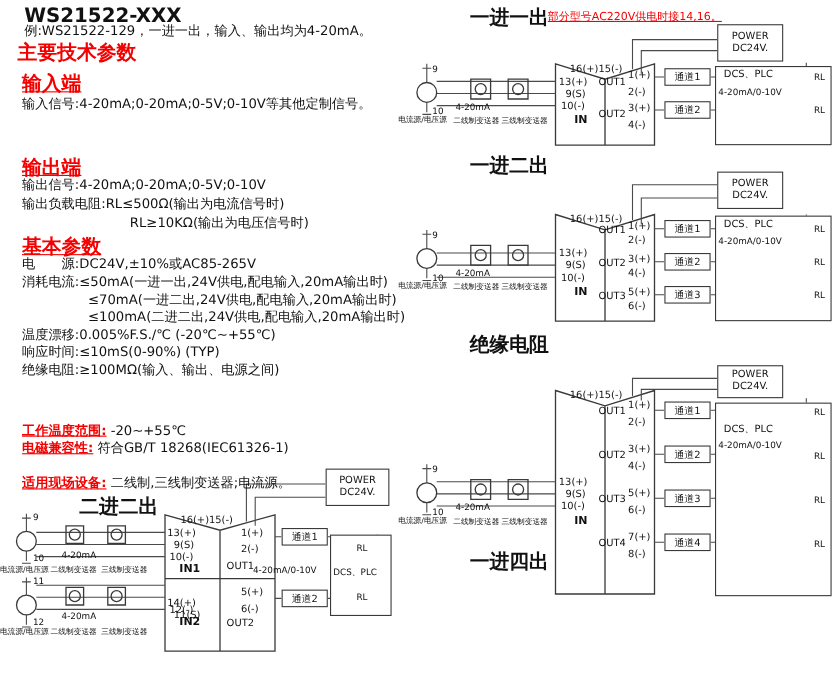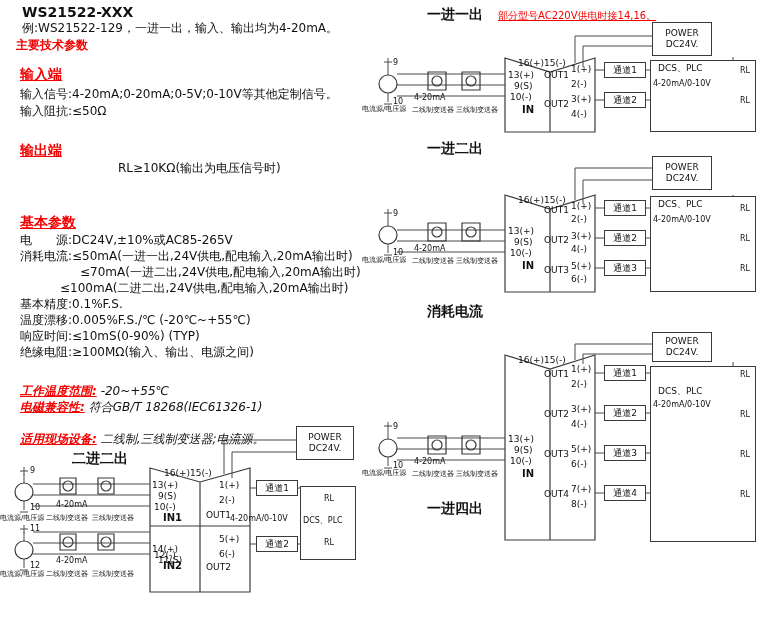--- a/index.html
+++ b/index.html
@@ -7,32 +7,32 @@
   body { font-family:"DejaVu Sans", sans-serif; color:#111; }
   .canvas { position:relative; width:759px; height:622px; background:#fff; overflow:hidden; }
   .t { position:absolute; white-space:nowrap; color:#111; font-size:12px; line-height:1.2; }
   .red { color:#f40000; }
   .b  { font-weight:bold; }
   .u  { text-decoration:underline; }
   .s7 { font-size:7px; }
   .s8 { font-size:8px; }
   .s9 { font-size:9px; }
   .s10{ font-size:10px; }
-  .s13{ font-size:14px; }
-  .s15{ font-size:12px; }
+  .s13{ font-size:18px; }
+  .s15{ font-size:18px; }
   .lines { position:absolute; font-size:12px; line-height:17px; white-space:nowrap; }
   .lines.compact { line-height:16px; }
   .box { position:absolute; border:1px solid #3a3a3a; background:#fff; }
   .chan { display:flex; align-items:center; justify-content:center; font-size:9px; }
   .pow  { display:flex; flex-direction:column; align-items:center; justify-content:center; font-size:9px; line-height:1.25; }
   svg.overlay { position:absolute; left:0; top:0; }
   .mod { fill:none; stroke:#3a3a3a; stroke-width:1.2; }
   .wir { fill:none; stroke:#4a4a4a; stroke-width:1; }
   .rlr { fill:#fff; stroke:#3a3a3a; stroke-width:1; }
-  .inline-pair span { display:inline;font-style:italic; }
+  .inline-pair span { display:inline; }
 </style>
 </head>
 <body>
 
 <div class="canvas">
 
   <svg class="overlay" width="759" height="622" viewBox="0 0 759 622">
 
     <g>
       <path class="mod" d="M505,58 L550,72 L595,58 V132 H505 Z M550,72 V132"></path>
@@ -78,54 +78,54 @@
     </g>
   </svg>
 
   <div class="t b s13" style="left:22px;top:4px">WS21522-XXX</div>
   <div class="t" style="left:22px;top:21px">例:WS21522-129，一进一出，输入、输出均为4-20mA。</div>
   <div class="t red b s15" style="left:16px;top:38px">主要技术参数</div>
 
   <div class="t red b s13 u" style="left:20px;top:66px">输入端</div>
   <div class="lines" style="left:20px;top:86px">
     <div>输入信号:4-20mA;0-20mA;0-5V;0-10V等其他定制信号。</div>
-    <div>输入阻抗:≤50Ω</div>
   </div>
 
   <div class="t red b s13 u" style="left:20px;top:142px">输出端</div>
   <div class="lines" style="left:20px;top:160px">
+    <div>输出信号:4-20mA;0-20mA;0-5V;0-10V</div>
+    <div>输出负载电阻:RL≤500Ω(输出为电流信号时)</div>
     <div style="margin-left:98px">RL≥10KΩ(输出为电压信号时)</div>
   </div>
 
   <div class="t red b s13 u" style="left:20px;top:214px">基本参数</div>
   <div class="lines compact" style="left:20px;top:232px">
     <div>电　　源:DC24V,±10%或AC85-265V</div>
     <div>消耗电流:≤50mA(一进一出,24V供电,配电输入,20mA输出时)</div>
     <div style="margin-left:60px">≤70mA(一进二出,24V供电,配电输入,20mA输出时)</div>
-    <div style="margin-left:40px">≤100mA(二进二出,24V供电,配电输入,20mA输出时)</div>
-    <div>基本精度:0.1%F.S.</div>
+    <div style="margin-left:60px">≤100mA(二进二出,24V供电,配电输入,20mA输出时)</div>
     <div>温度漂移:0.005%F.S./℃ (-20℃~+55℃)</div>
     <div>响应时间:≤10mS(0-90%) (TYP)</div>
     <div>绝缘电阻:≥100MΩ(输入、输出、电源之间)</div>
   </div>
 
   <div class="t inline-pair" style="left:20px;top:384px">
     <span class="red b u">工作温度范围:</span><span> -20~+55℃</span>
   </div>
   <div class="t inline-pair" style="left:20px;top:400px">
     <span class="red b u">电磁兼容性:</span><span> 符合GB/T 18268(IEC61326-1)</span>
   </div>
   <div class="t inline-pair" style="left:20px;top:432px">
     <span class="red b u">适用现场设备:</span><span> 二线制,三线制变送器;电流源。</span>
   </div>
 
   <div class="t b s13" style="left:427px;top:6px">一进一出</div>
   <div class="t red s10 u" style="left:498px;top:10px">部分型号AC220V供电时接14,16。</div>
   <div class="t b s13" style="left:427px;top:140px">一进二出</div>
-  <div class="t b s13" style="left:427px;top:303px">消耗电流</div>
+  <div class="t b s13" style="left:427px;top:303px">绝缘电阻</div>
   <div class="t b s13" style="left:427px;top:500px">一进四出</div>
 
   <div class="box pow" style="left:652px;top:22px;width:60px;height:34px">
     <div>POWER</div>
     <div>DC24V.</div>
   </div>
   <div class="t s9" style="left:518px;top:58px">16(+)15(-)</div>
   <div class="t s9" style="left:508px;top:70px">13(+)</div>
   <div class="t s9" style="left:514px;top:81px">9(S)</div>
   <div class="t s9" style="left:510px;top:92px">10(-)</div>

